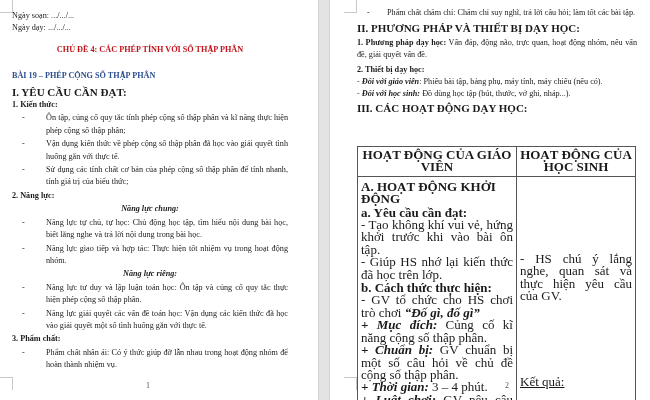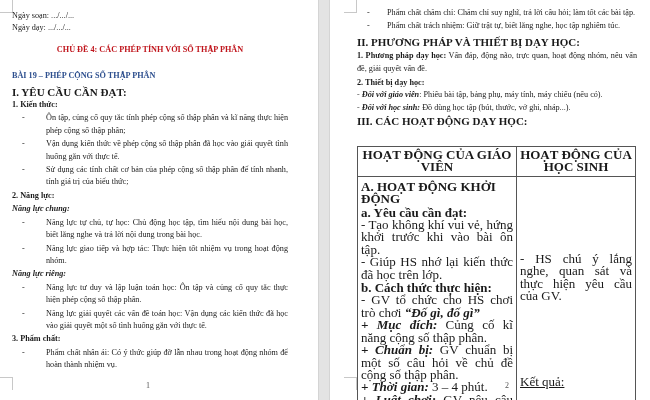--- a/index.html
+++ b/index.html
@@ -31,21 +31,21 @@
 
   .content { position: absolute; font-size: 8.2px; line-height: 12.4px; }
   #page1 .content { left: 12px; top: 10px; width: 276px; }
   #page2 .content { left: 27px; top: 6px; width: 280px; }
 
   .line { white-space: nowrap; }
   .title-red { color: #c0151c; font-weight: bold; text-align: center; margin-top: 9px; font-size: 8.2px; }
   .title-blue { color: #2d4f8e; font-weight: bold; text-align: left; margin-top: 14px; font-size: 8.2px; }
   .h1 { font-weight: bold; margin-top: 3px; font-size: 11px; }
   .h2 { font-weight: bold; margin-top: 1px; }
-  .h2i { font-weight: bold; font-style: italic; margin-top: 1px; }
+  .h2i { font-weight: bold; font-style: italic; margin-top: 1px; text-align: center; }
   .bullet { position: relative; padding-left: 34px; text-align: justify; margin-top: 1px; }
   .bullet::before { content: "-"; position: absolute; left: 10px; top: 0; }
   .bullet .txt { display: block; text-align: justify; text-align-last: left; }
   #page2 .bullet { padding-left: 30px; }
   #page2 .bullet::before { left: 10px; }
   .para { text-align: justify; }
   .mixed b { font-weight: bold; }
   .mixed i { font-style: italic; }
 
   .page-num {
@@ -124,23 +124,20 @@
 <div class="page" id="page2">
   <div class="crop tl" style="left:14px;top:0;"></div>
   <div class="crop tr" style="right:0;top:0;"></div>
   <div class="crop bl" style="left:14px;bottom:10px;"></div>
   <div class="crop br" style="right:0;bottom:10px;"></div>
 
   <div class="content">
     <div class="bullet">
         <span class="txt">Phẩm chất chăm chỉ: Chăm chỉ suy nghĩ, trả lời câu hỏi; làm tốt các bài tập.</span>
       </div>
-    <div class="bullet">
-        <span class="txt">Phẩm chất trách nhiệm: Giữ trật tự, biết lắng nghe, học tập nghiêm túc.</span>
-      </div>
 
     <div class="h1">II. PHƯƠNG PHÁP VÀ THIẾT BỊ DẠY HỌC:</div>
     <div class="para mixed" style="margin-top:2px;">
       <b>1. Phương pháp dạy học:</b><span> Vấn đáp, động não, trực quan, hoạt động nhóm, nêu vấn đề, giải quyết vấn đề.</span>
     </div>
     <div class="h2" style="margin-top:2px;">2. Thiết bị dạy học:</div>
     <div class="para mixed">
       <b><i>- Đối với giáo viên</i></b><span>: Phiếu bài tập, bảng phụ, máy tính, máy chiếu (nếu có).</span>
     </div>
     <div class="para mixed">

